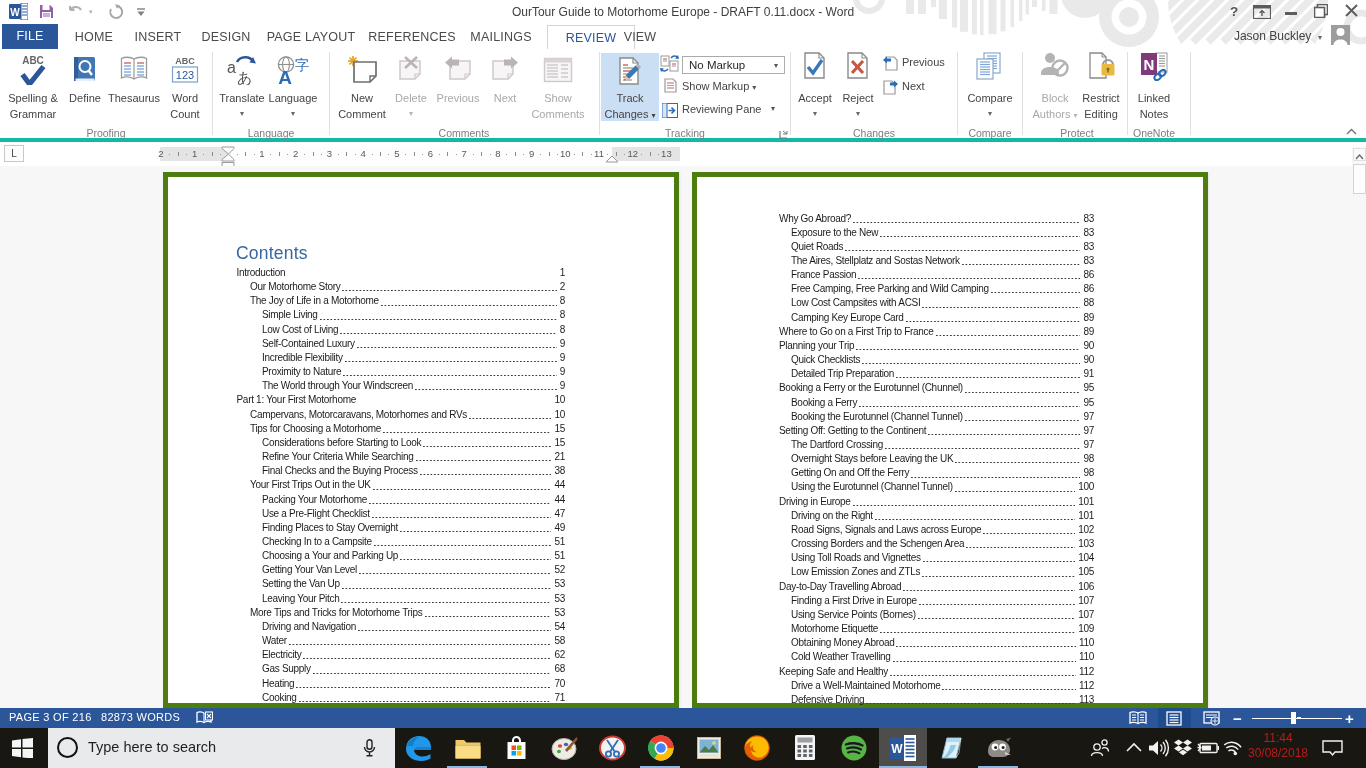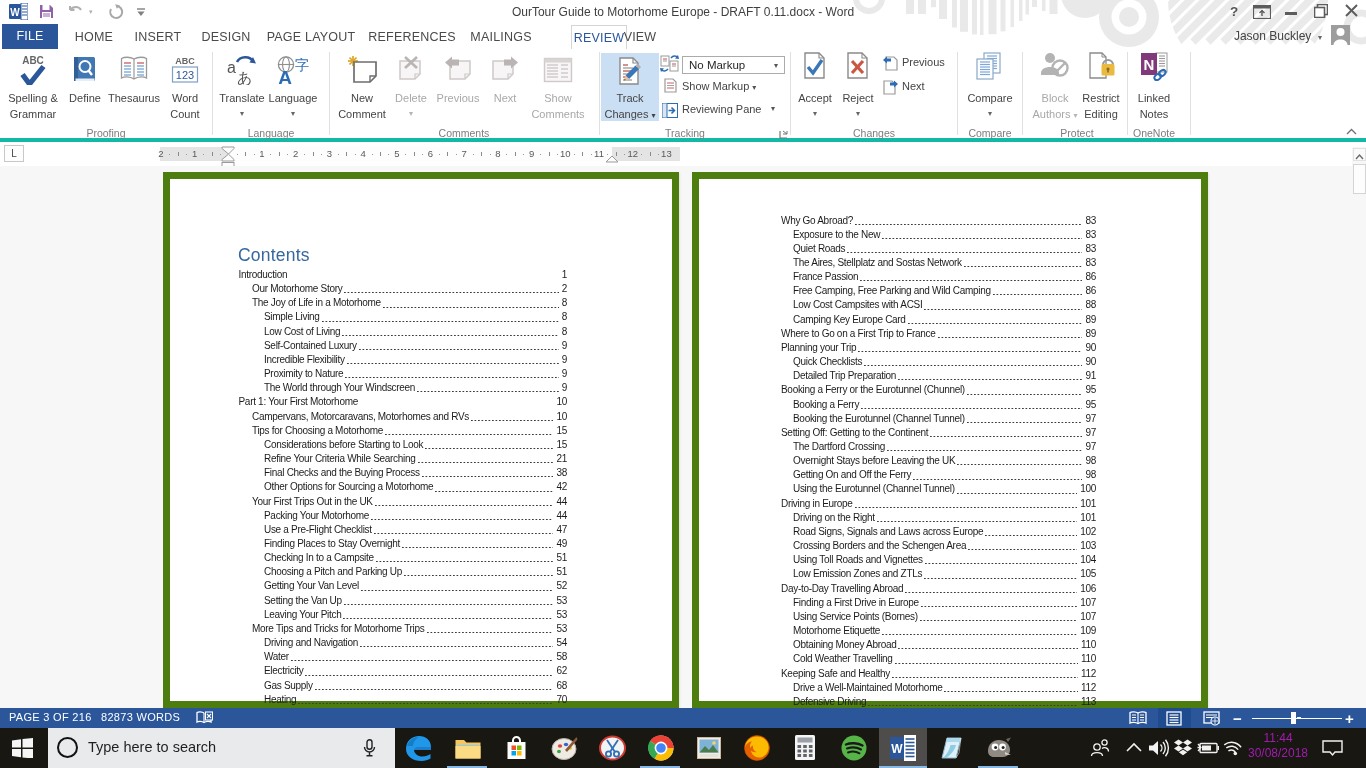--- a/index.html
+++ b/index.html
@@ -39,40 +39,40 @@
 
 #band{position:absolute;left:0;top:142px;width:1366px;height:30px;background:#fff}
 #tabsel{position:absolute;left:4px;top:3px;width:20px;height:17px;background:#fdfdfd;border:1px solid #c8c8c8;color:#444;font-size:10px;line-height:15px;text-align:center}
 #ruler{position:absolute;left:160px;top:5px;width:520px;height:14px;background:#e4e4e4}
 #ruler .white{position:absolute;left:68px;top:0;width:384px;height:14px;background:#fdfdfd}
 .rnum{position:absolute;top:1px;width:12px;margin-left:-6px;text-align:center;font-size:9.5px;color:#595959}
 .rtick{position:absolute;top:5px;width:1px;height:4px;background:#8a8a8a}
 .rdot{position:absolute;top:7px;width:1px;height:1px;background:#9a9a9a}
 
 #docarea{position:absolute;left:0;top:166px;width:1366px;height:542px;background:#f7f7f7;overflow:hidden}
-.page{position:absolute;top:6px;width:516px;height:536px;background:#fff;border:7px solid #4d7c0f;box-shadow:1px 1px 2px rgba(0,0,0,.08)}
+.page{position:absolute;top:6px;width:516px;height:536px;background:#fff;border:5px solid #4d7c0f;box-shadow:1px 1px 2px rgba(0,0,0,.08)}
 #p1{left:163px}
 #p2{left:692px}
 #contents{position:absolute;left:68px;top:68px;font-size:17.5px;line-height:17.5px;color:#37679f;letter-spacing:0.2px}
 .toc{position:absolute;left:68.5px;width:328.5px;font-size:10px;letter-spacing:-0.3px;color:#1c1c1c}
 .tl{display:flex;height:14.17px;line-height:14.17px;white-space:nowrap}
 .tl span{flex:0 0 auto}
 .tl i{flex:1 1 auto;font-style:normal;position:relative;margin:0 3px 0 2px}
 .tl i.d{background-image:radial-gradient(circle at 1px 1.5px,#3c3c3c .75px,transparent .95px);background-size:3.5px 3px;background-position:0 9.2px;background-repeat:repeat-x}
 .tl b{flex:0 0 auto;font-weight:normal;text-align:right}
 .l2{padding-left:13.5px}
 .l3{padding-left:25.5px}
 
 #vscroll{position:absolute;right:0;top:147px;width:14px;height:561px;background:#f7f7f7}
 
 #statusbar{position:absolute;left:0;top:708px;width:1366px;height:20px;background:#2b579a;color:#fff;font-size:11px}
 
 #taskbar{position:absolute;left:0;top:728px;width:1366px;height:44px;background:#181711}
 #search{position:absolute;left:48px;top:0;width:347px;height:40px;background:#e8eaec;color:#111}
-.tray{position:absolute;color:#a21caf}
+.tray{position:absolute;color:#b91c1c}
 </style></head>
 <body>
 <div id="root">
   <div id="titlebar">
     <div id="deco"><svg width="520" height="48" viewBox="846 0 520 48">
 <defs>
             <clipPath id="circ2">
               <circle cx="1248" cy="0" r="80"></circle>
             </clipPath>
           </defs>
@@ -173,21 +173,21 @@
       </svg>
   </div>
   <div id="tabsrow">
     <div class="tab" id="tab-file">FILE</div>
     <div class="tab" style="left:66px;width:56px">HOME</div>
     <div class="tab" style="left:130px;width:56px">INSERT</div>
     <div class="tab" style="left:194px;width:64px">DESIGN</div>
     <div class="tab" style="left:264px;width:94px">PAGE LAYOUT</div>
     <div class="tab" style="left:364px;width:96px">REFERENCES</div>
     <div class="tab" style="left:466px;width:70px">MAILINGS</div>
-    <div class="tab" id="tab-review" style="left:571px;width:56px">REVIEW</div>
+    <div class="tab" id="tab-review" style="left:547px;width:88px">REVIEW</div>
     <div class="tab" style="left:613px;width:54px">VIEW</div>
     <div id="jason">Jason Buckley&nbsp;&nbsp;<span style="font-size:8px;color:#666">▾</span></div>
     <div id="avatar"><svg width="19" height="20" viewBox="0 0 19 20">
           <rect width="19" height="20" fill="#9d9d9d"></rect>
           <circle cx="9.5" cy="7" r="4" fill="#fff"></circle>
           <path d="M2.5,20 C2.5,12.5 16.5,12.5 16.5,20 Z" fill="#fff"></path>
         </svg></div>
   </div>
   <div id="ribbon">
 <div class="rbtn" style="left:0px;width:66px">
@@ -593,25 +593,20 @@
 <div class="tl l3">
             <span>Refine Your Criteria While Searching</span>
             <i class="d"></i>
             <b>21</b>
           </div>
 <div class="tl l3">
             <span>Final Checks and the Buying Process </span>
             <i class="d"></i>
             <b>38</b>
           </div>
-<div class="tl l3">
-            <span>Other Options for Sourcing a Motorhome </span>
-            <i class="d"></i>
-            <b>42</b>
-          </div>
 <div class="tl l2">
             <span>Your First Trips Out in the UK</span>
             <i class="d"></i>
             <b>44</b>
           </div>
 <div class="tl l3">
             <span>Packing Your Motorhome</span>
             <i class="d"></i>
             <b>44</b>
           </div>
@@ -624,21 +619,21 @@
             <span>Finding Places to Stay Overnight </span>
             <i class="d"></i>
             <b>49</b>
           </div>
 <div class="tl l3">
             <span>Checking In to a Campsite </span>
             <i class="d"></i>
             <b>51</b>
           </div>
 <div class="tl l3">
-            <span>Choosing a Pitch and Parking Up </span>
+            <span>Choosing a Your and Parking Up </span>
             <i class="d"></i>
             <b>51</b>
           </div>
 <div class="tl l3">
             <span>Getting Your Van Level </span>
             <i class="d"></i>
             <b>52</b>
           </div>
 <div class="tl l3">
             <span>Setting the Van Up</span>

